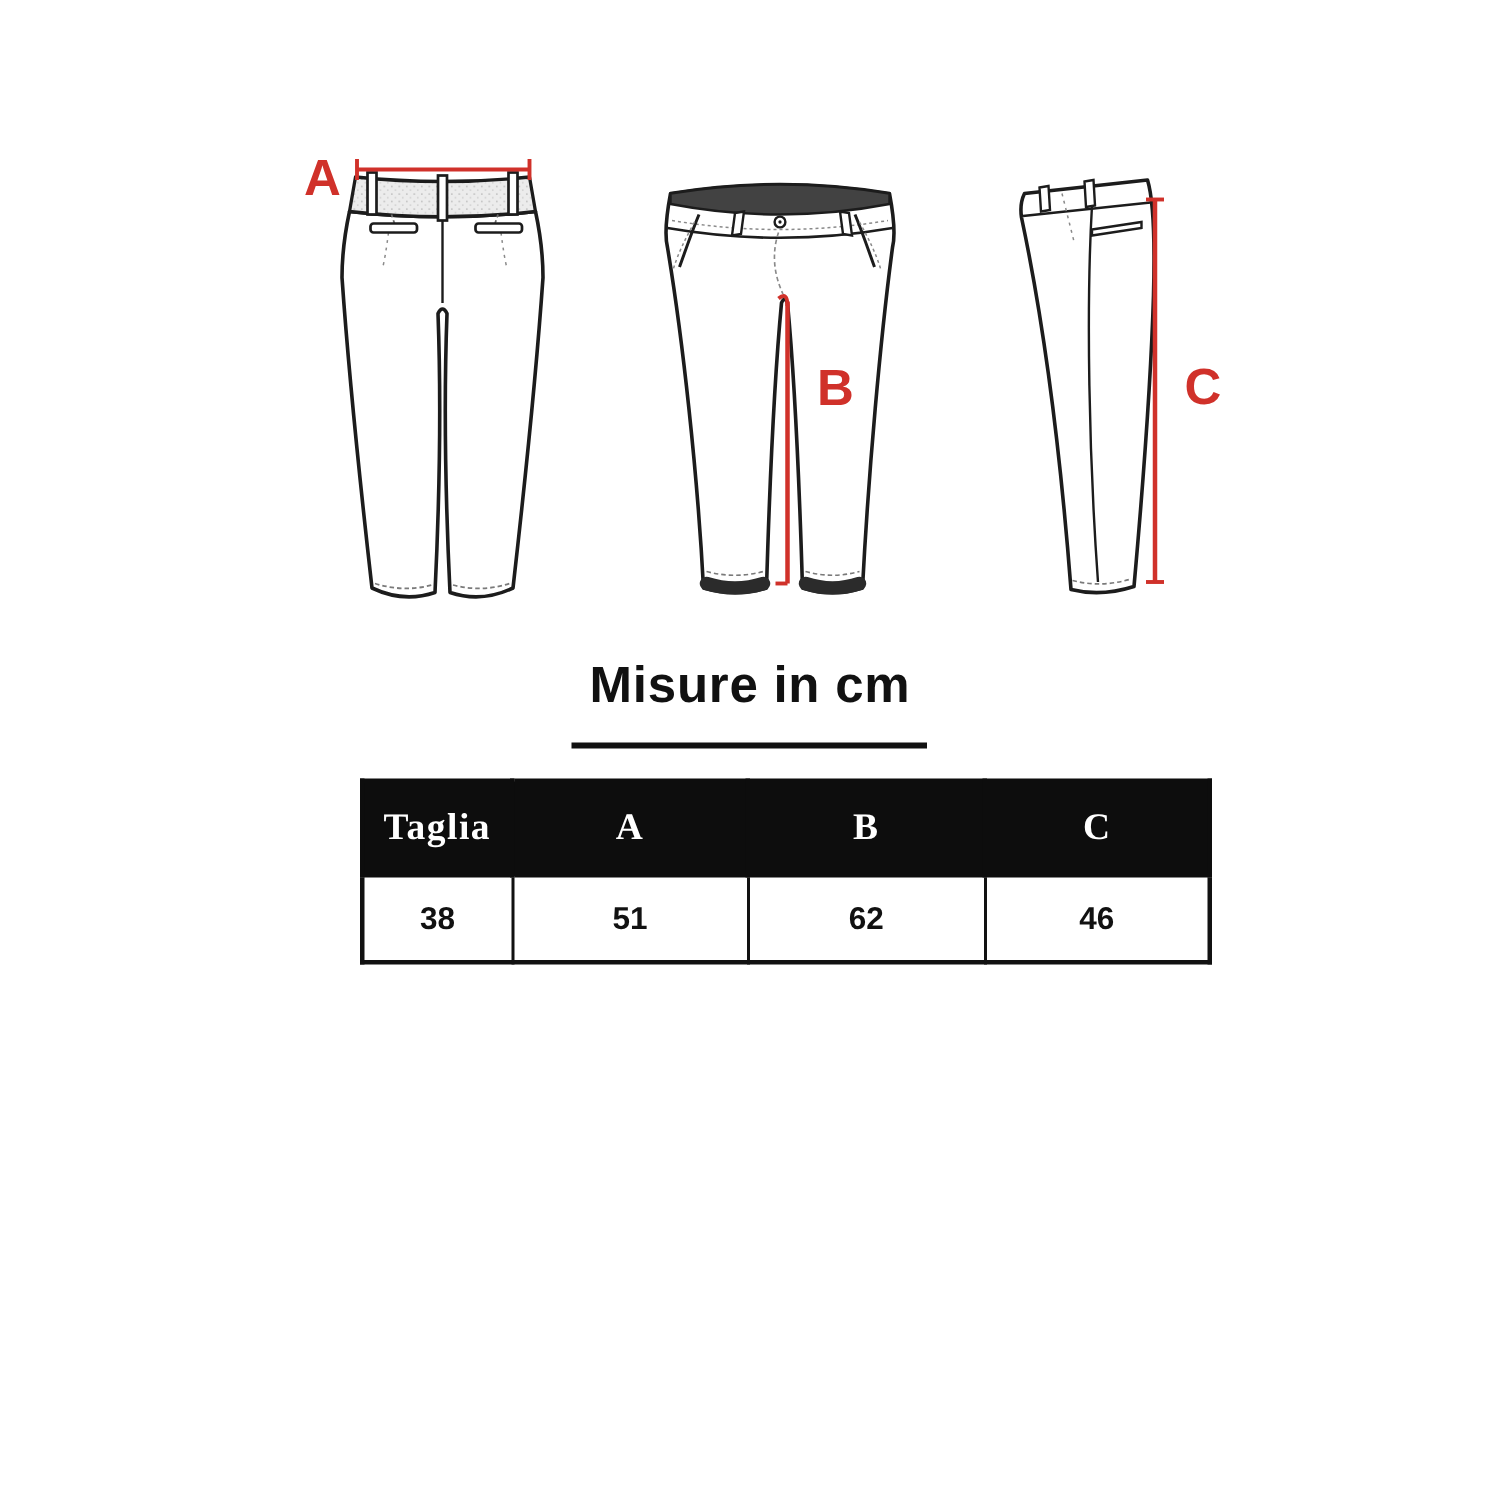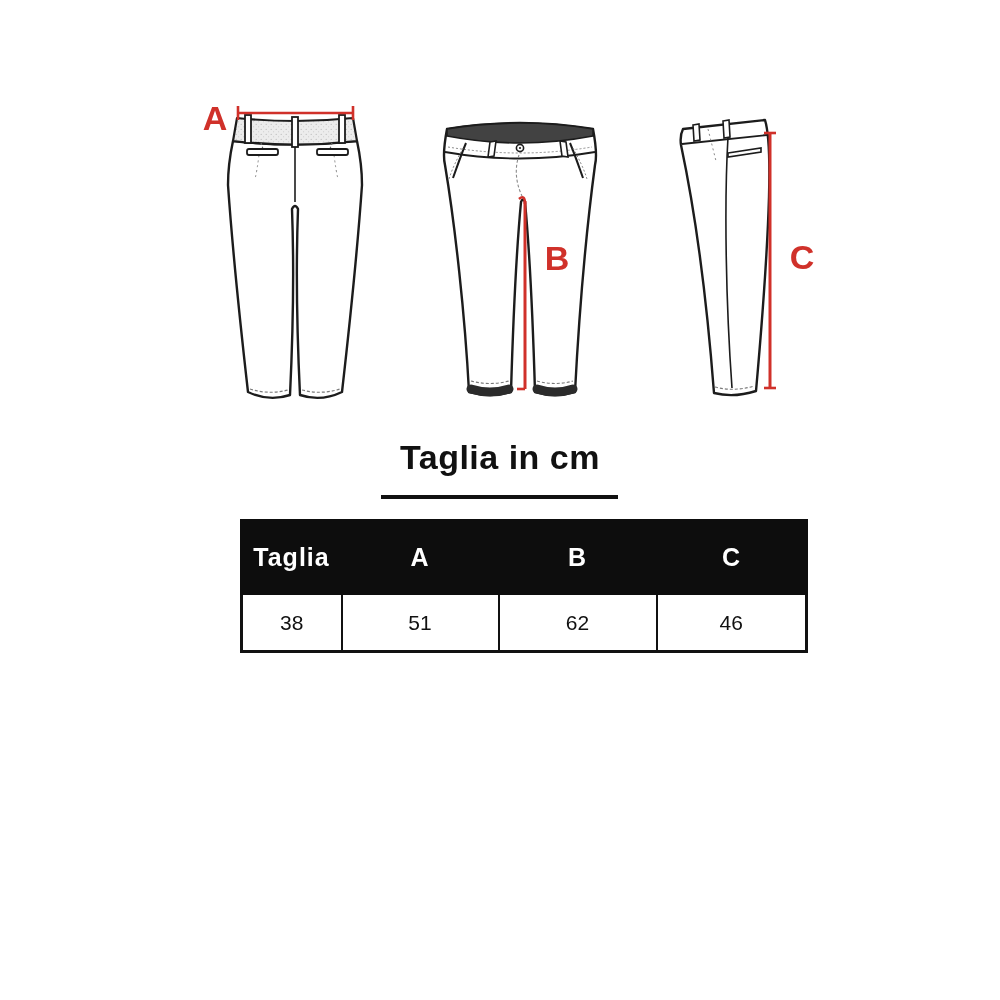--- a/index.html
+++ b/index.html
@@ -16,28 +16,28 @@
   .title-underline{
     position:absolute;left:381px;top:495px;width:237px;height:4px;background:#111111;
   }
   .size-table{
     position:absolute;left:240px;top:519px;width:565px;border-collapse:collapse;
     table-layout:fixed;
   }
   .size-table th,.size-table td{
     text-align:center;vertical-align:middle;padding:0;
   }
-  .size-table thead tr{height:73px;}
+  .size-table thead tr{height:63px;font-family:Liberation Serif, serif;}
   .size-table tbody tr{height:58px;}
   .size-table th{
     background:#0d0d0d;color:#ffffff;font-size:25px;font-weight:bold;letter-spacing:1px;
     border:3px solid #0d0d0d;
   }
   .size-table td{
-    background:#ffffff;color:#111111;font-size:21px;font-weight:normal;
+    background:#ffffff;color:#111111;font-size:21px;font-weight:bold;
     border:2px solid #111111;
   }
   .size-table{border:3px solid #111111;}
   .col-taglia{width:100px;}
   .col-a{width:157px;}
   .col-b{width:158px;}
   .col-c{width:150px;}
   .svg-label{font-family:"Liberation Sans",sans-serif;font-weight:bold;font-size:34px;}
 </style>
 </head>
@@ -149,21 +149,21 @@
 
       <g fill="none" stroke="#d0312a">
         <line x1="102" y1="28" x2="102" y2="283" stroke-width="3"></line>
         <line x1="96" y1="28" x2="108" y2="28" stroke-width="2.6"></line>
         <line x1="96" y1="283" x2="108" y2="283" stroke-width="2.6"></line>
       </g>
       <text class="svg-label" x="134" y="164" text-anchor="middle" fill="#d0312a">C</text>
     </svg>
   </div>
 
-  <div class="page-title">Taglia in cm</div>
+  <div class="page-title">Misure in cm</div>
   <div class="title-underline"></div>
 
   <table class="size-table">
     <colgroup>
       <col class="col-taglia">
         <col class="col-a">
         <col class="col-b">
         <col class="col-c">
     </colgroup>
     <thead>

